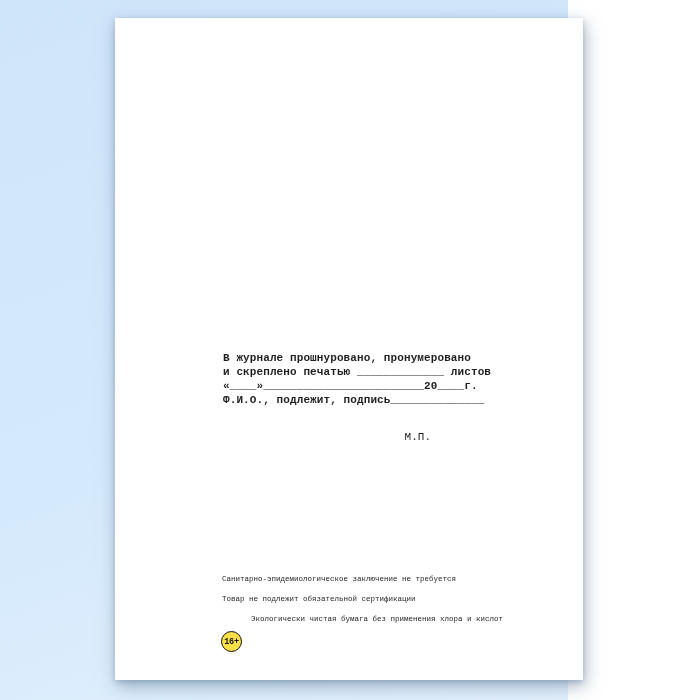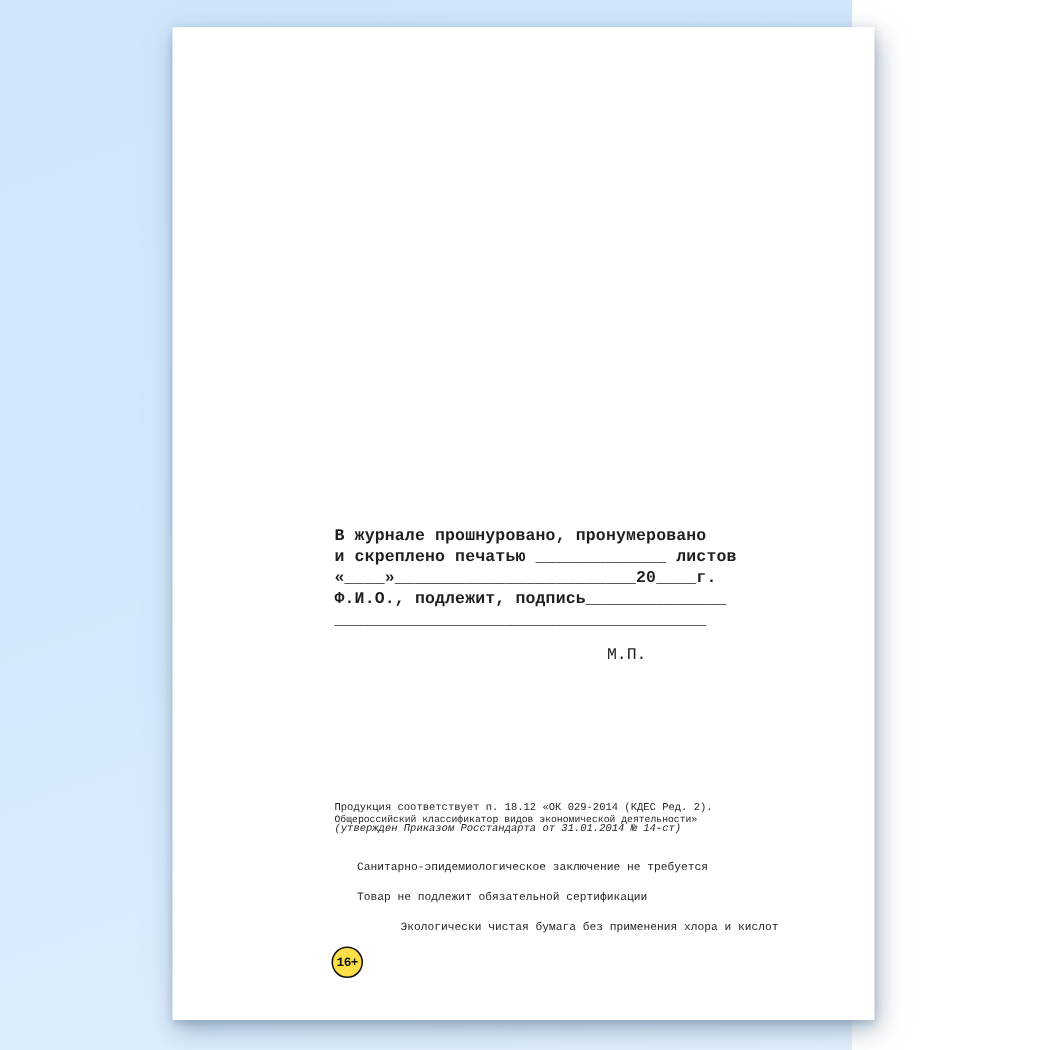--- a/index.html
+++ b/index.html
@@ -53,21 +53,21 @@
     left: 108px;
     top: 518px;
     width: 230px;
     white-space: nowrap;
   }
   .prod-1 { font-size: 7px; line-height: 7.4px; margin: 0; }
   .prod-2 { font-size: 6.5px; line-height: 7px; margin: 0; }
   .prod-3 { font-size: 7px; line-height: 7.4px; margin: 0; font-style: italic; }
   .note-line {
     position: absolute;
-    left: 123px;
+    left: 107px;
     width: 250px;
     font-size: 7.5px;
     margin: 0;
     white-space: nowrap;
   }
   .note-sanitary { top: 557px; }
   .note-cert { top: 577px; }
   .note-eco { top: 596.5px; margin-left: 29px; }
   .age-badge {
     position: absolute;
@@ -110,30 +110,24 @@
 <body>
 
 <div class="canvas">
   <div class="paper">
 
     <div class="stitch-block">
       <div>В журнале прошнуровано, пронумеровано</div>
       <div>и скреплено печатью _____________ листов</div>
       <div>«____»________________________20____г.</div>
       <div>Ф.И.О., подлежит, подпись______________</div>
-      <div>_____________________________________</div>
     </div>
 
     <div class="stamp">М.П.</div>
 
-    <div class="compliance-product">
-      <p class="prod-1">Продукция соответствует п. 18.12 «ОК 029-2014 (КДЕС Ред. 2).</p>
-      <p class="prod-2">Общероссийский классификатор видов экономической деятельности»</p>
-      <p class="prod-3">(утвержден Приказом Росстандарта от 31.01.2014 № 14-ст)</p>
-    </div>
 
     <p class="note-line note-sanitary">Санитарно-эпидемиологическое заключение не требуется</p>
     <p class="note-line note-cert">Товар не подлежит обязательной сертификации</p>
     <p class="note-line note-eco">Экологически чистая бумага без применения хлора и кислот</p>
 
     <div class="age-badge">
       <span>16+</span>
     </div>
 
   </div>

